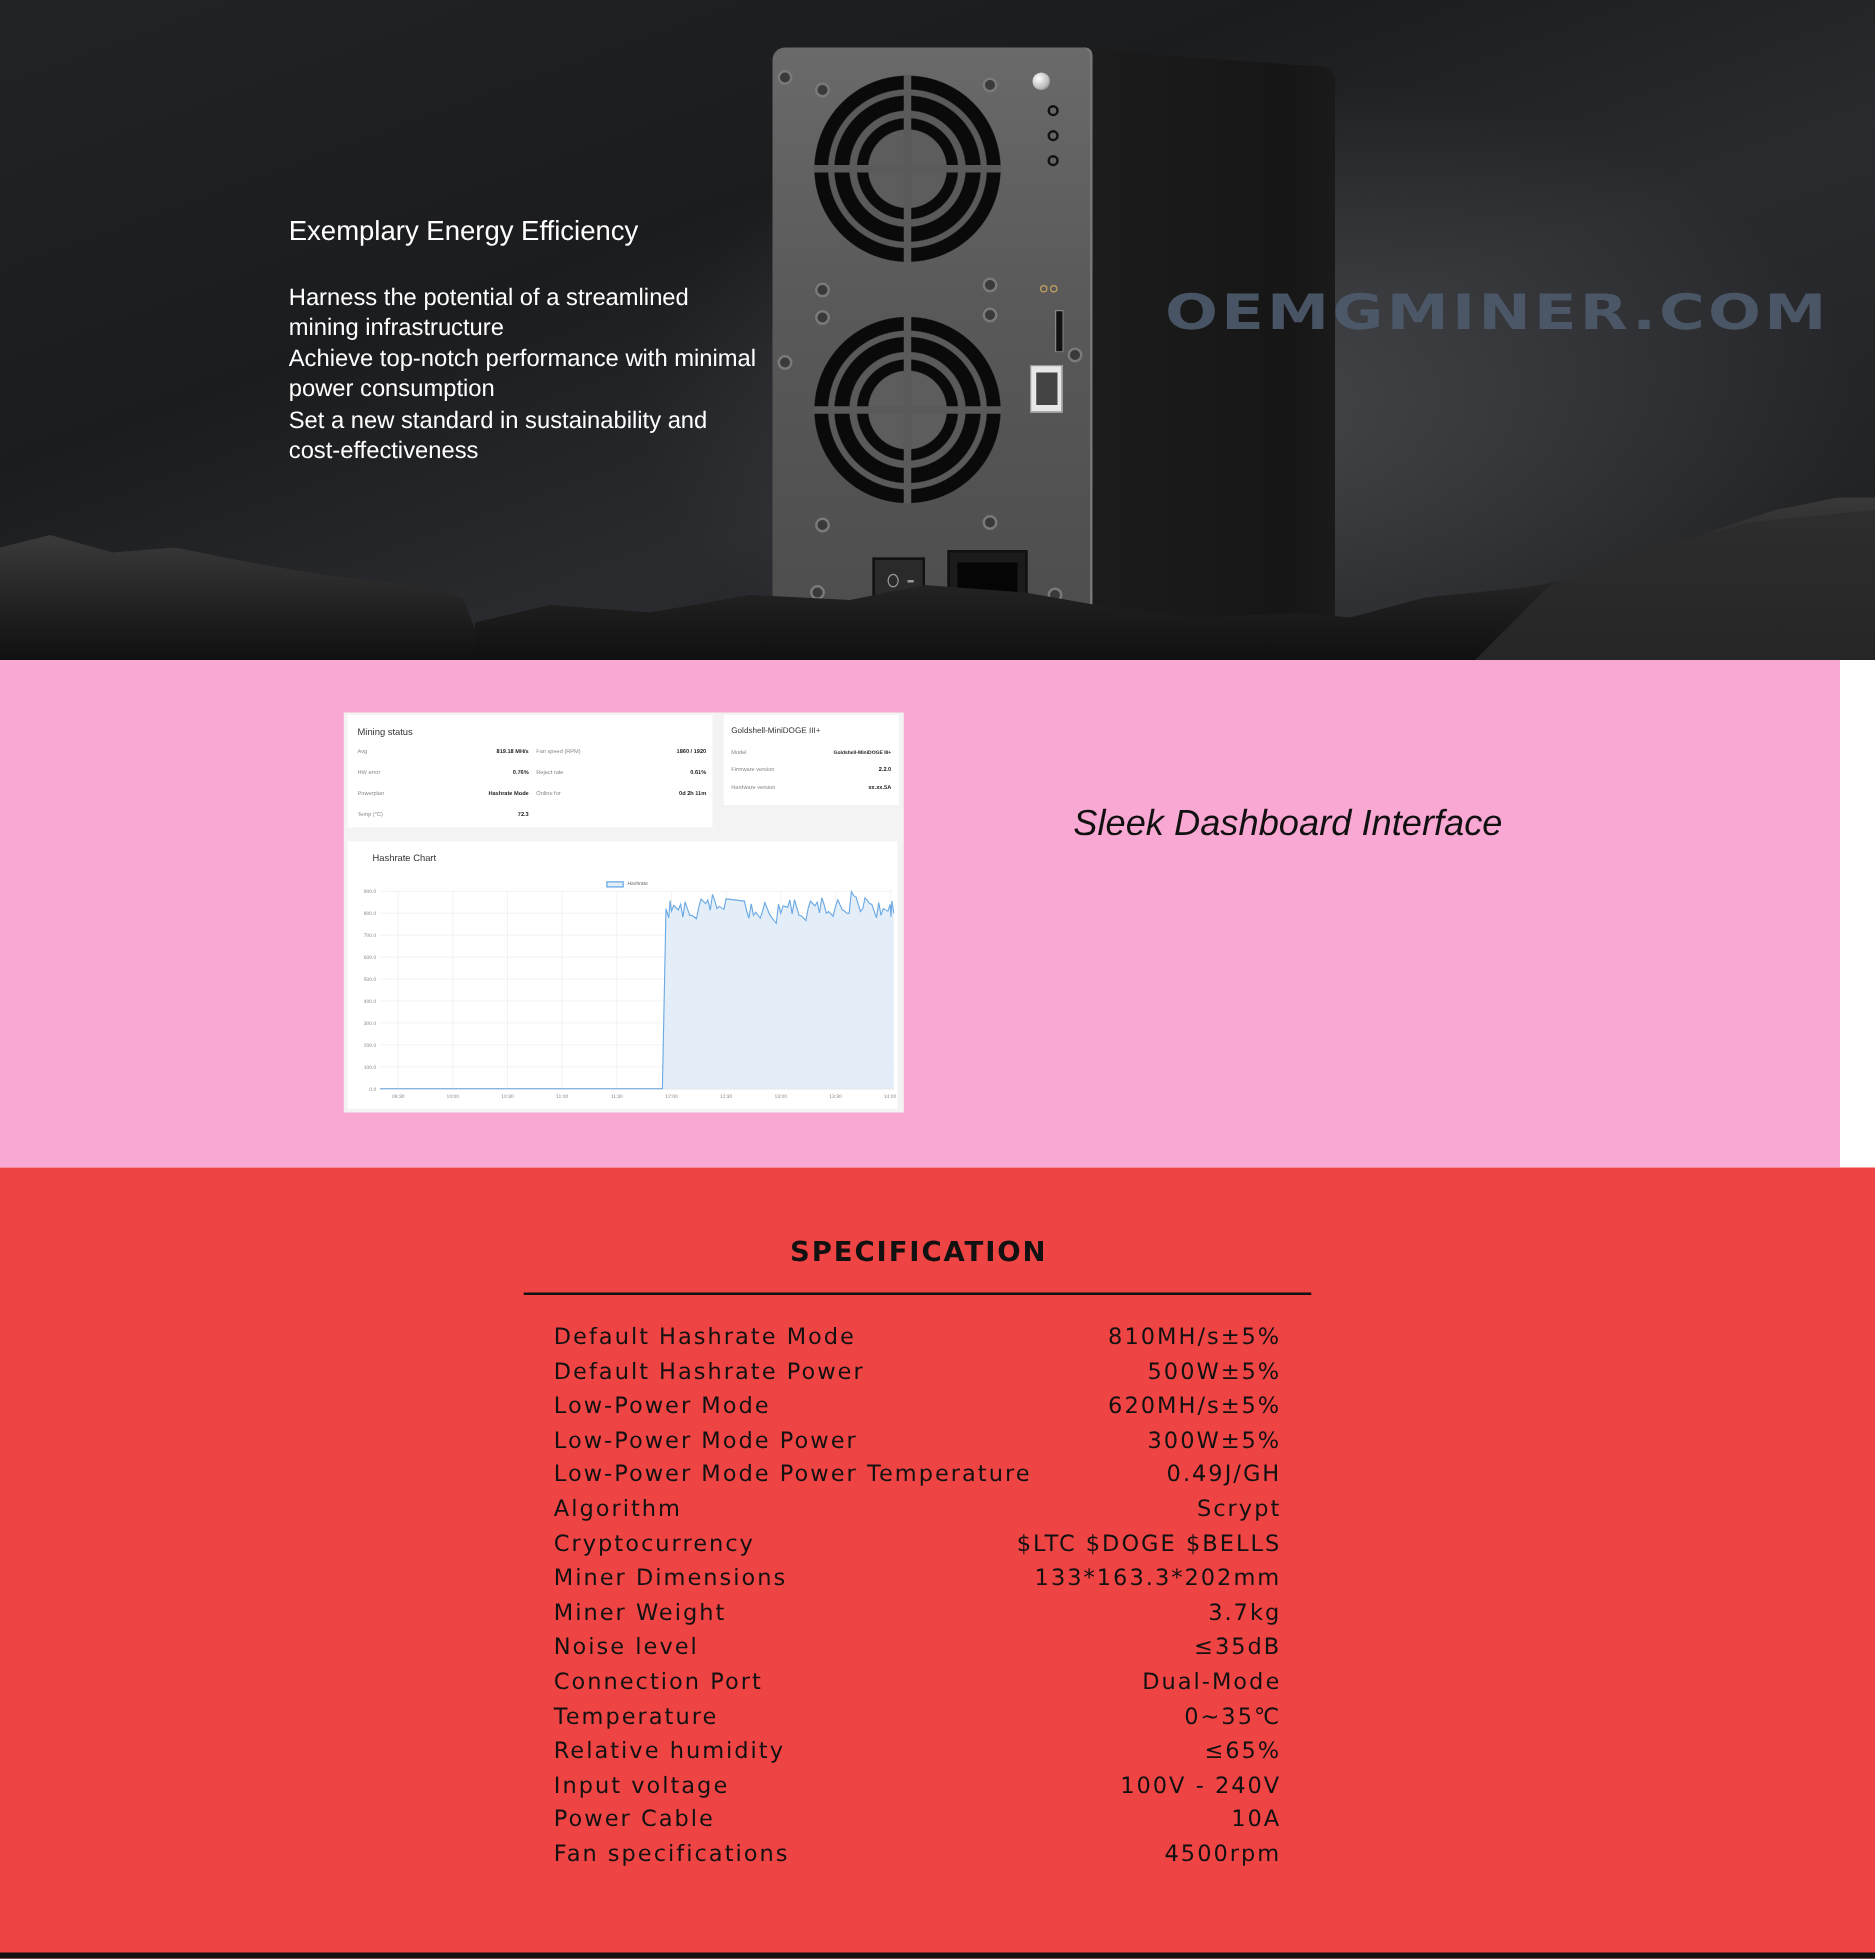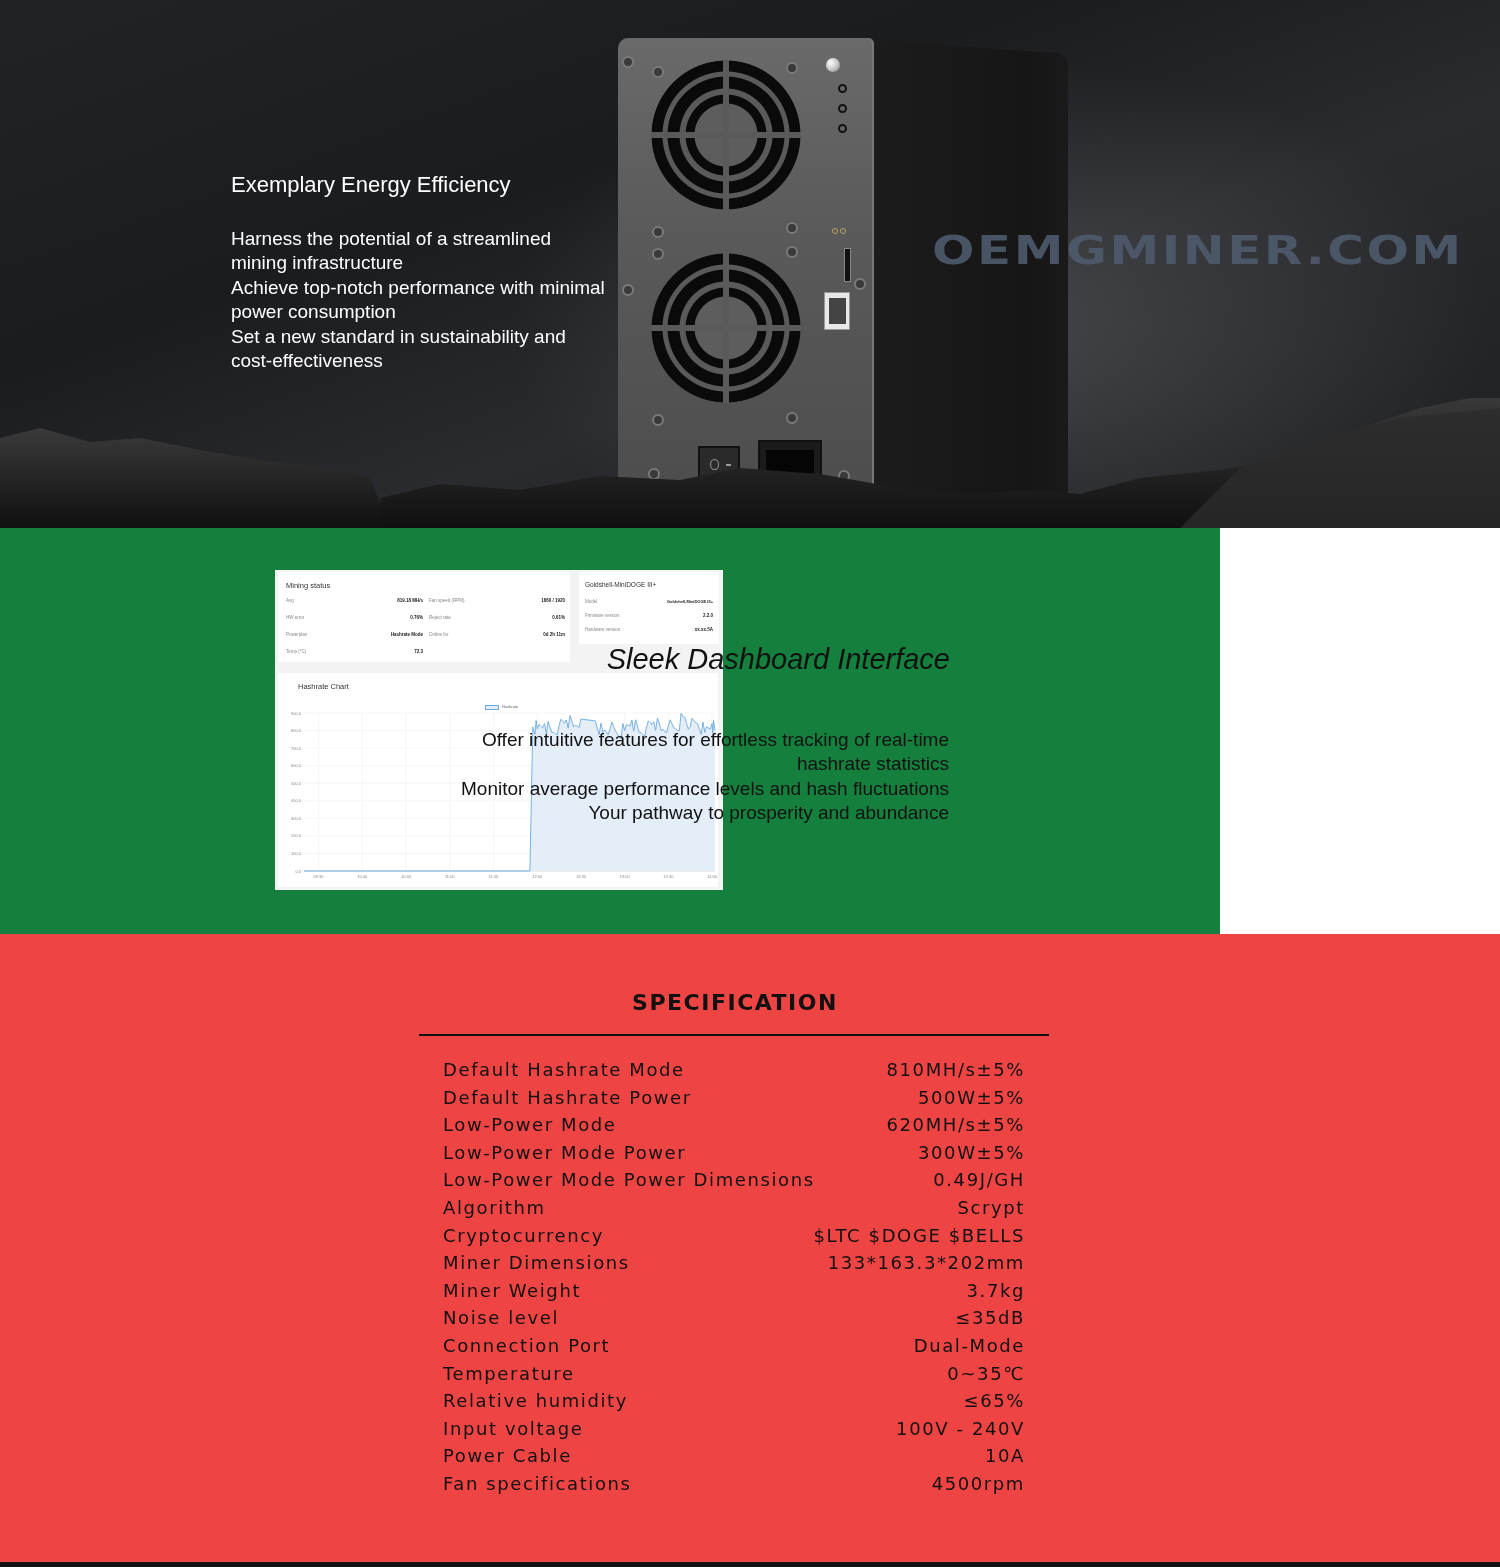--- a/index.html
+++ b/index.html
@@ -61,21 +61,21 @@
   .eth { position: absolute; width: 26px; height: 38px; background: #e8e8e8; border: 1px solid #999; }
   .eth::after { content: ""; position: absolute; left: 4px; top: 5px; width: 17px; height: 26px; background: #444; }
   .sd { position: absolute; width: 7px; height: 34px; background: #111; border: 1px solid #888; }
   .switch { position: absolute; width: 42px; height: 36px; background: #2a2a2a; border: 2px solid #111; }
   .switch span { position: absolute; left: 10px; top: 11px; width: 9px; height: 11px; border-radius: 50%; border: 1px solid #999; }
   .switch i { position: absolute; left: 26px; top: 16px; width: 5px; height: 2px; background: #999; }
   .power-inlet { position: absolute; width: 64px; height: 58px; background: #1b1b1b; border: 2px solid #111; }
   .power-inlet::after { content: ""; position: absolute; left: 6px; top: 8px; width: 48px; height: 38px; background: #050505; border-radius: 0 0 10px 10px; }
 
   
-  .dash-section { position: relative; width: 1220px; height: 406px; background: #15803d; }
+  .dash-section { position: relative; width: 1472px; height: 406px; background: #f9a8d4; }
   .dash-shot {
     position: absolute; left: 275px; top: 42px; width: 448px; height: 320px;
     background: #f3f3f3;
   }
   .card { position: absolute; background: #fff; }
   .card-title { font-size: 7.5px; color: #333; }
   .kv { position: absolute; font-size: 4.5px; color: #888; }
   .kv b { color: #222; font-weight: 700; }
   .mining-card { left: 3px; top: 2px; width: 292px; height: 90px; }
   .device-card { left: 304px; top: 2px; width: 140px; height: 72px; }
@@ -250,25 +250,20 @@
           <line x1="434.0851063829787" y1="40" x2="434.0851063829787" y2="198" stroke="#eeeeee" stroke-width="0.6"></line>
           <text x="434.0851063829787" y="205" font-size="4" fill="#888" text-anchor="middle" font-family="Liberation Sans, sans-serif">14:00</text>
           <line x1="26" y1="198" x2="437" y2="198" stroke="#cccccc" stroke-width="0.6"></line>
           <path d="M26.0 198.0 L40.6 198.0 L84.3 198.0 L128.0 198.0 L171.7 198.0 L215.5 198.0 L251.9 198.0 L254.8 54.0 L255.9 57.7 L257.0 61.3 L258.1 47.4 L259.2 55.8 L261.0 51.3 L262.8 53.2 L264.7 55.0 L266.5 50.5 L268.3 60.7 L270.1 48.5 L271.9 53.9 L273.8 59.3 L275.6 59.2 L277.4 60.6 L279.2 62.0 L281.1 52.3 L282.9 46.2 L284.7 48.1 L286.5 49.9 L288.3 47.0 L290.2 55.2 L292.0 42.5 L293.8 47.5 L295.6 54.0 L297.4 52.1 L299.3 53.3 L301.1 54.5 L302.9 46.1 L317.5 47.9 L319.3 55.6 L321.1 61.6 L323.0 50.1 L324.8 59.3 L326.6 56.8 L328.4 59.2 L330.2 61.5 L332.1 55.8 L333.9 49.1 L335.7 53.6 L337.5 58.1 L339.4 61.1 L341.2 63.4 L343.0 65.7 L344.8 50.4 L346.6 57.6 L348.5 51.7 L350.3 52.3 L352.1 52.9 L353.9 47.0 L355.7 58.1 L357.6 46.8 L359.4 53.0 L361.2 59.3 L363.0 59.6 L364.9 61.5 L366.7 63.4 L368.5 54.0 L370.3 47.9 L372.1 49.8 L374.0 51.7 L375.8 48.8 L377.6 57.4 L379.4 45.2 L381.3 50.6 L383.1 57.6 L384.9 56.2 L386.7 58.1 L388.5 60.0 L390.4 52.3 L392.2 46.8 L394.0 50.8 L395.8 54.9 L397.6 55.8 L399.5 57.5 L401.3 57.7 L403.1 40.2 L404.9 43.5 L406.8 44.5 L408.6 50.4 L410.4 56.2 L412.2 54.0 L414.0 45.2 L415.9 47.5 L417.7 49.8 L419.5 50.5 L421.3 55.9 L423.2 61.3 L425.0 49.1 L426.8 59.3 L428.6 53.9 L430.4 54.9 L432.3 55.9 L434.1 50.5 L434.8 60.3 L435.5 47.6 L436.3 52.6 L437.0 57.6 L 437 198 L 26 198 Z" fill="#e3eef9" stroke="none"></path>
           <path d="M26.0 198.0 L40.6 198.0 L84.3 198.0 L128.0 198.0 L171.7 198.0 L215.5 198.0 L251.9 198.0 L254.8 54.0 L255.9 57.7 L257.0 61.3 L258.1 47.4 L259.2 55.8 L261.0 51.3 L262.8 53.2 L264.7 55.0 L266.5 50.5 L268.3 60.7 L270.1 48.5 L271.9 53.9 L273.8 59.3 L275.6 59.2 L277.4 60.6 L279.2 62.0 L281.1 52.3 L282.9 46.2 L284.7 48.1 L286.5 49.9 L288.3 47.0 L290.2 55.2 L292.0 42.5 L293.8 47.5 L295.6 54.0 L297.4 52.1 L299.3 53.3 L301.1 54.5 L302.9 46.1 L317.5 47.9 L319.3 55.6 L321.1 61.6 L323.0 50.1 L324.8 59.3 L326.6 56.8 L328.4 59.2 L330.2 61.5 L332.1 55.8 L333.9 49.1 L335.7 53.6 L337.5 58.1 L339.4 61.1 L341.2 63.4 L343.0 65.7 L344.8 50.4 L346.6 57.6 L348.5 51.7 L350.3 52.3 L352.1 52.9 L353.9 47.0 L355.7 58.1 L357.6 46.8 L359.4 53.0 L361.2 59.3 L363.0 59.6 L364.9 61.5 L366.7 63.4 L368.5 54.0 L370.3 47.9 L372.1 49.8 L374.0 51.7 L375.8 48.8 L377.6 57.4 L379.4 45.2 L381.3 50.6 L383.1 57.6 L384.9 56.2 L386.7 58.1 L388.5 60.0 L390.4 52.3 L392.2 46.8 L394.0 50.8 L395.8 54.9 L397.6 55.8 L399.5 57.5 L401.3 57.7 L403.1 40.2 L404.9 43.5 L406.8 44.5 L408.6 50.4 L410.4 56.2 L412.2 54.0 L414.0 45.2 L415.9 47.5 L417.7 49.8 L419.5 50.5 L421.3 55.9 L423.2 61.3 L425.0 49.1 L426.8 59.3 L428.6 53.9 L430.4 54.9 L432.3 55.9 L434.1 50.5 L434.8 60.3 L435.5 47.6 L436.3 52.6 L437.0 57.6" fill="none" stroke="#6aa9e4" stroke-width="0.9"></path>
         </svg>
     </div>
   </div>
 
   <div class="dash-title" style="top:115px;font-style:italic;">Sleek Dashboard Interface</div>
-  <div class="dash-lines" style="top:200px;">
-    <div>Offer intuitive features for effortless tracking of real-time hashrate statistics</div>
-    <div>Monitor average performance levels and hash fluctuations</div>
-    <div>Your pathway to prosperity and abundance</div>
-  </div>
 </section>
 
 <section class="spec-section">
   <h2 class="spec-title">SPECIFICATION</h2>
   <div class="spec-rule"></div>
   <div class="spec-table" id="spec-table">
       <div class="spec-row">
         <span>Default Hashrate Mode</span>
         <span>810MH/s±5%</span>
       </div>
@@ -278,21 +273,21 @@
       </div>
       <div class="spec-row">
         <span>Low-Power Mode</span>
         <span>620MH/s±5%</span>
       </div>
       <div class="spec-row">
         <span>Low-Power Mode Power</span>
         <span>300W±5%</span>
       </div>
       <div class="spec-row">
-        <span>Low-Power Mode Power Dimensions</span>
+        <span>Low-Power Mode Power Temperature</span>
         <span>0.49J/GH</span>
       </div>
       <div class="spec-row">
         <span>Algorithm</span>
         <span>Scrypt</span>
       </div>
       <div class="spec-row">
         <span>Cryptocurrency</span>
         <span>$LTC $DOGE $BELLS</span>
       </div>

